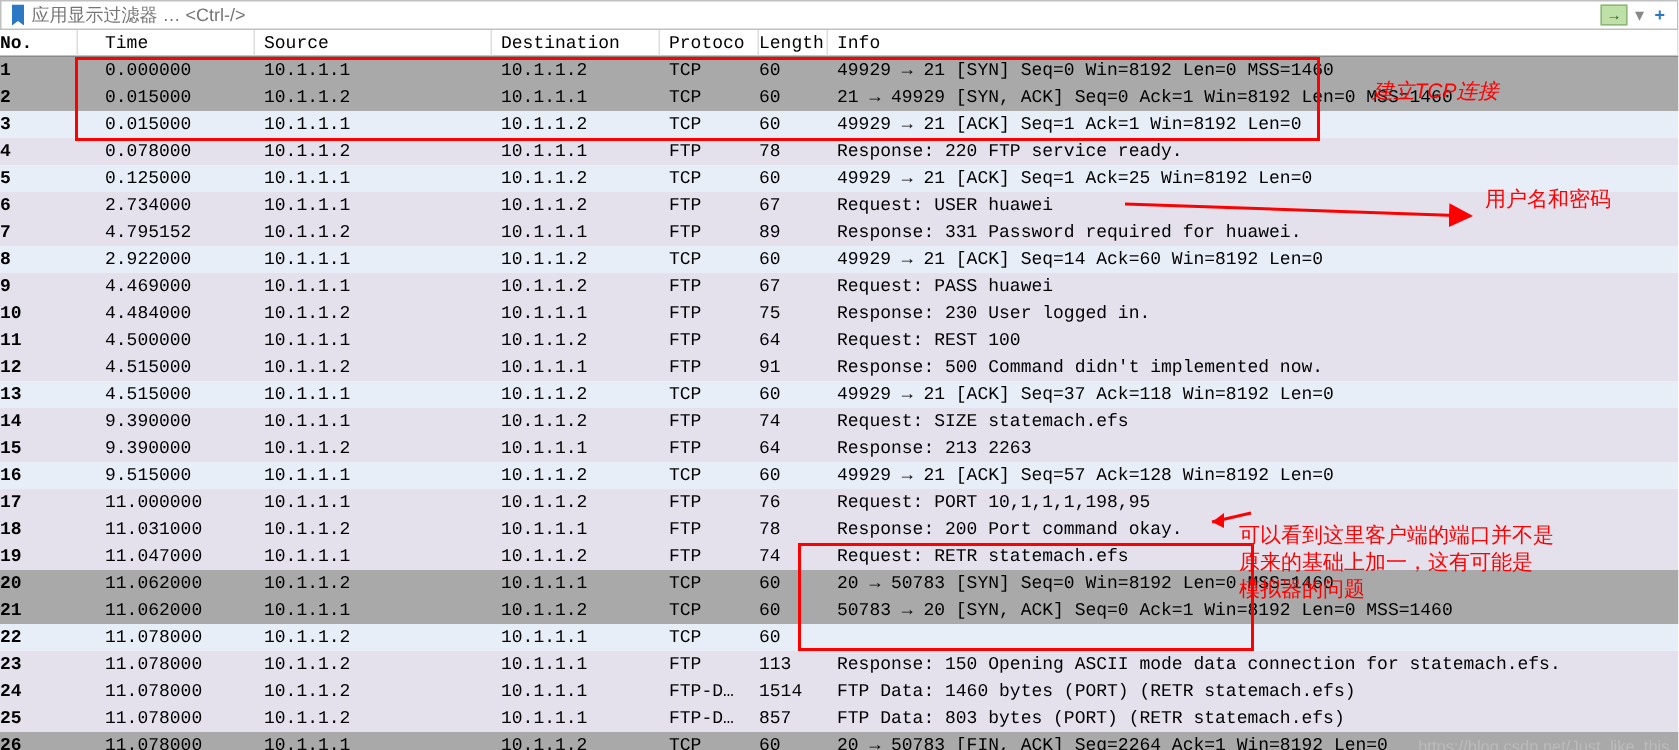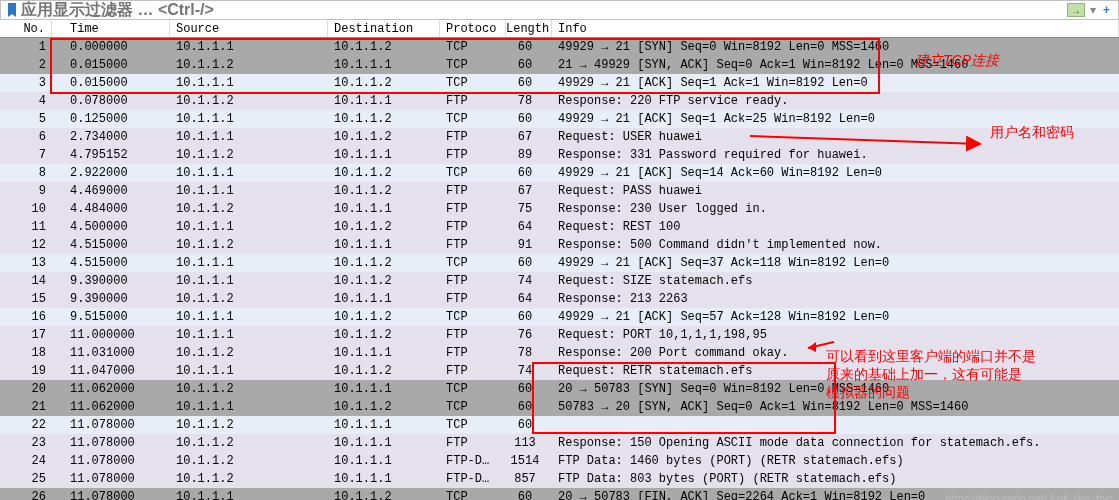--- a/index.html
+++ b/index.html
@@ -1,33 +1,33 @@
 <!DOCTYPE html>
 <html><head>
 <meta charset="utf-8">
 <style>
   * { box-sizing: border-box; margin: 0; padding: 0; }
   body { font-family: "Segoe UI", Tahoma, sans-serif; font-size: 12px; background: #fff; width: 1119px; position: relative; }
   .filter-bar { display: flex; align-items: center; border: 1px solid #c0c0c0; background: #fff; height: 20px; padding: 0 4px; }
   .filter-bar .mark-icon { width: 14px; height: 14px; display: inline-flex; align-items: center; justify-content: center; }
-  .filter-input { flex: 1; border: none; outline: none; font-family: inherit; font-size: 16px; padding-left: 2px; color: #666; font-weight: bold; }
+  .filter-input { flex: 1; border: none; outline: none; font-family: inherit; font-size: 12px; padding-left: 2px; color: #666; }
   .chip { background:#bfe0a6; border:1px solid #8fb778; width:18px; height:14px; margin:0 2px; display:inline-flex; align-items:center; justify-content:center; font-size:10px; color:#2b5c2b; }
   .plus { color:#2b78c4; font-weight:bold; padding:0 4px; }
 
   .grid { font-family: Consolas, "Courier New", monospace; font-size: 12px; white-space: nowrap; }
   .row { display: flex; height: 18px; line-height: 18px; }
   .hdr { background: #fff; border-bottom: 1px solid #888; color: #000; }
   .hdr .cell { border-right: 1px solid #ddd; }
   .cell { overflow: hidden; padding-left: 6px; }
-  .c-no  { width: 52px; text-align: right; padding-right: 6px; padding-left:0;}
+  .c-no  { width: 52px; text-align: left; padding-right: 6px; padding-left:0;font-weight:bold;}
   .c-time{ width: 106px; margin-left: 12px; }
   .c-src { width: 158px; }
   .c-dst { width: 112px; }
   .c-proto { width: 66px; }
-  .c-len { width: 46px; text-align: center; padding-right: 8px; padding-left:0;}
+  .c-len { width: 46px; text-align: left; padding-right: 8px; padding-left:0;}
   .c-info{ flex: 1; }
   .bg-tcp-light { background: #e8eef7; }
   .bg-ftp { background: #e4e1ed; }
   .bg-sel { background: #a9a9a9; }
 
   .annot { position:absolute; color:#ff0000; font-family: "Microsoft YaHei", sans-serif; font-size: 14px; pointer-events:none; }
   .redbox { position:absolute; border:2px solid #ff0000; pointer-events:none; }
   .arrow { position:absolute; pointer-events:none; }
   .watermark { position:absolute; right:6px; bottom:2px; color:#bbb; font-size:11px; font-family: sans-serif;}
 </style>

